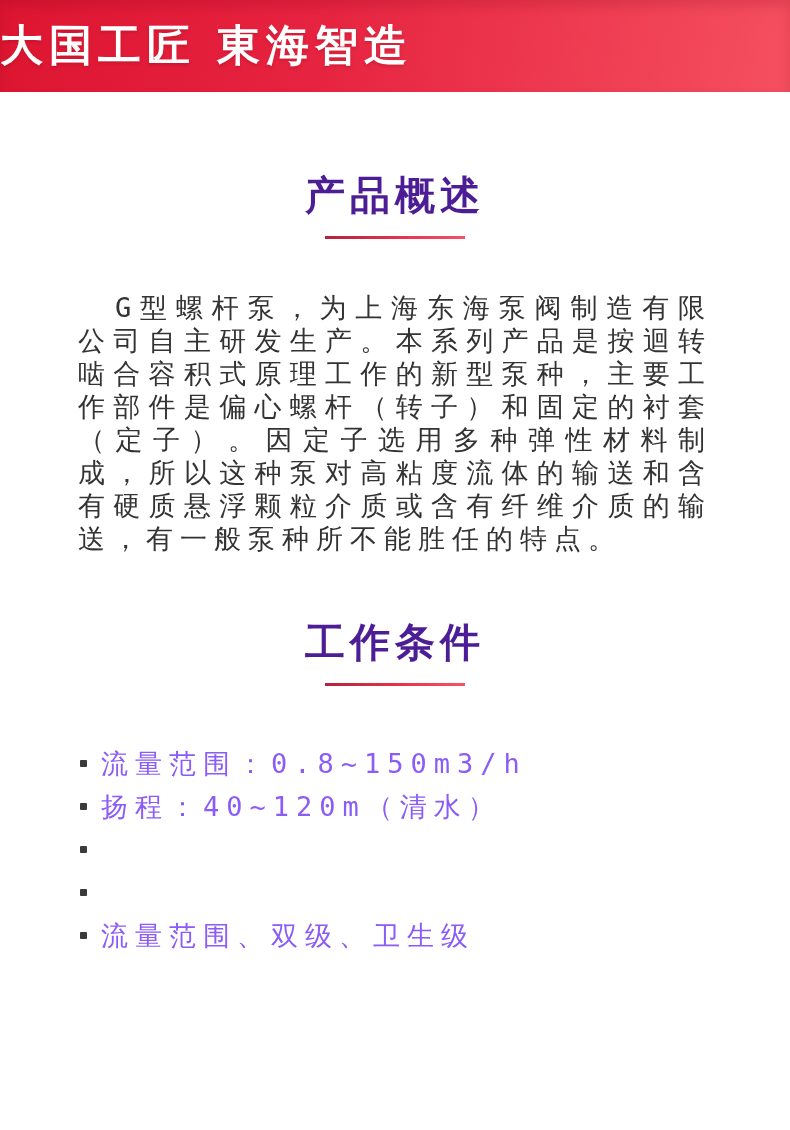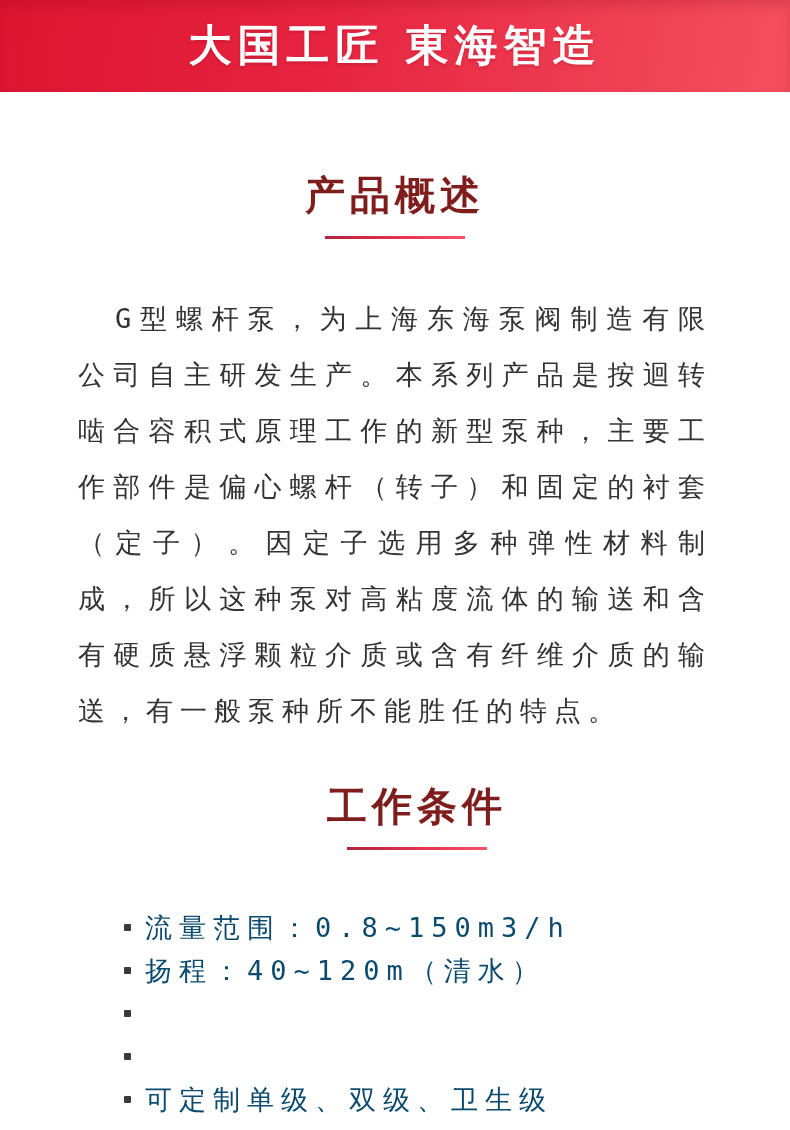--- a/index.html
+++ b/index.html
@@ -14,72 +14,72 @@
     font-family: "DejaVu Sans", sans-serif;
     color: #333333;
   }
   .banner {
     width: 790px;
     height: 92px;
     background: linear-gradient(100deg, #dd1531 0%, #e62340 40%, #f5505f 100%);
     box-shadow: inset 0 6px 12px rgba(120,0,20,0.18);
     display: flex;
     align-items: center;
-    justify-content: center;
+    justify-content: flex-start;
   }
   .banner-title {
     margin: 0;
     color: #ffffff;
     font-family: "DejaVu Sans", sans-serif;
     font-weight: bold;
     font-size: 43px;
     letter-spacing: 6px;
     text-shadow: 0 2px 3px rgba(130,10,25,0.25);
     white-space: nowrap;
   }
   .section-overview { margin-top: 76px; }
-  .section-conditions { margin-top: 40px; padding-left: 44px; }
+  .section-conditions { margin-top: 60px; }
   .sec-title {
     margin: 0;
     text-align: center;
     font-family: "DejaVu Sans", sans-serif;
     font-weight: bold;
     font-size: 40px;
     letter-spacing: 5px;
-    color: #7f1d1d;
+    color: #4c1d95;
   }
   .title-underline {
     width: 140px;
     height: 3px;
     margin: 13px auto 0 auto;
     background: linear-gradient(90deg, #b2243c 0%, #e8324e 55%, #f5536a 100%);
   }
   .overview-paragraph {
     margin: 52px 78px 0 78px;
     font-family: "DejaVu Sans Mono", "DejaVu Sans", sans-serif;
     font-size: 27px;
-    line-height: 56px;
+    line-height: 33px;
     letter-spacing: 7px;
     color: #333333;
     text-align: justify;
     text-indent: 37px;
   }
   .conditions-list {
     list-style: none;
     margin: 56px 0 0 0;
     padding: 0 60px 0 80px;
   }
   .conditions-list li {
     display: flex;
     align-items: center;
     height: 43px;
     font-family: "DejaVu Sans Mono", "DejaVu Sans", sans-serif;
     font-size: 27px;
     letter-spacing: 7px;
-    color: #0c4a6e;
+    color: #8b5cf6;
     white-space: nowrap;
   }
   .bullet-dot {
     flex: 0 0 auto;
     width: 7px;
     height: 7px;
     border-radius: 1px;
     background: #3a3a3a;
     margin-right: 14px;
   }
@@ -113,18 +113,18 @@
         <span>扬程：40~120m（清水）</span>
       </li>
       <li>
         <span class="bullet-dot"></span>
       </li>
       <li>
         <span class="bullet-dot"></span>
       </li>
       <li>
         <span class="bullet-dot"></span>
-        <span>可定制单级、双级、卫生级</span>
+        <span>流量范围、双级、卫生级</span>
       </li>
     </ul>
   </section>
 
 </div>
 
 </body></html>

